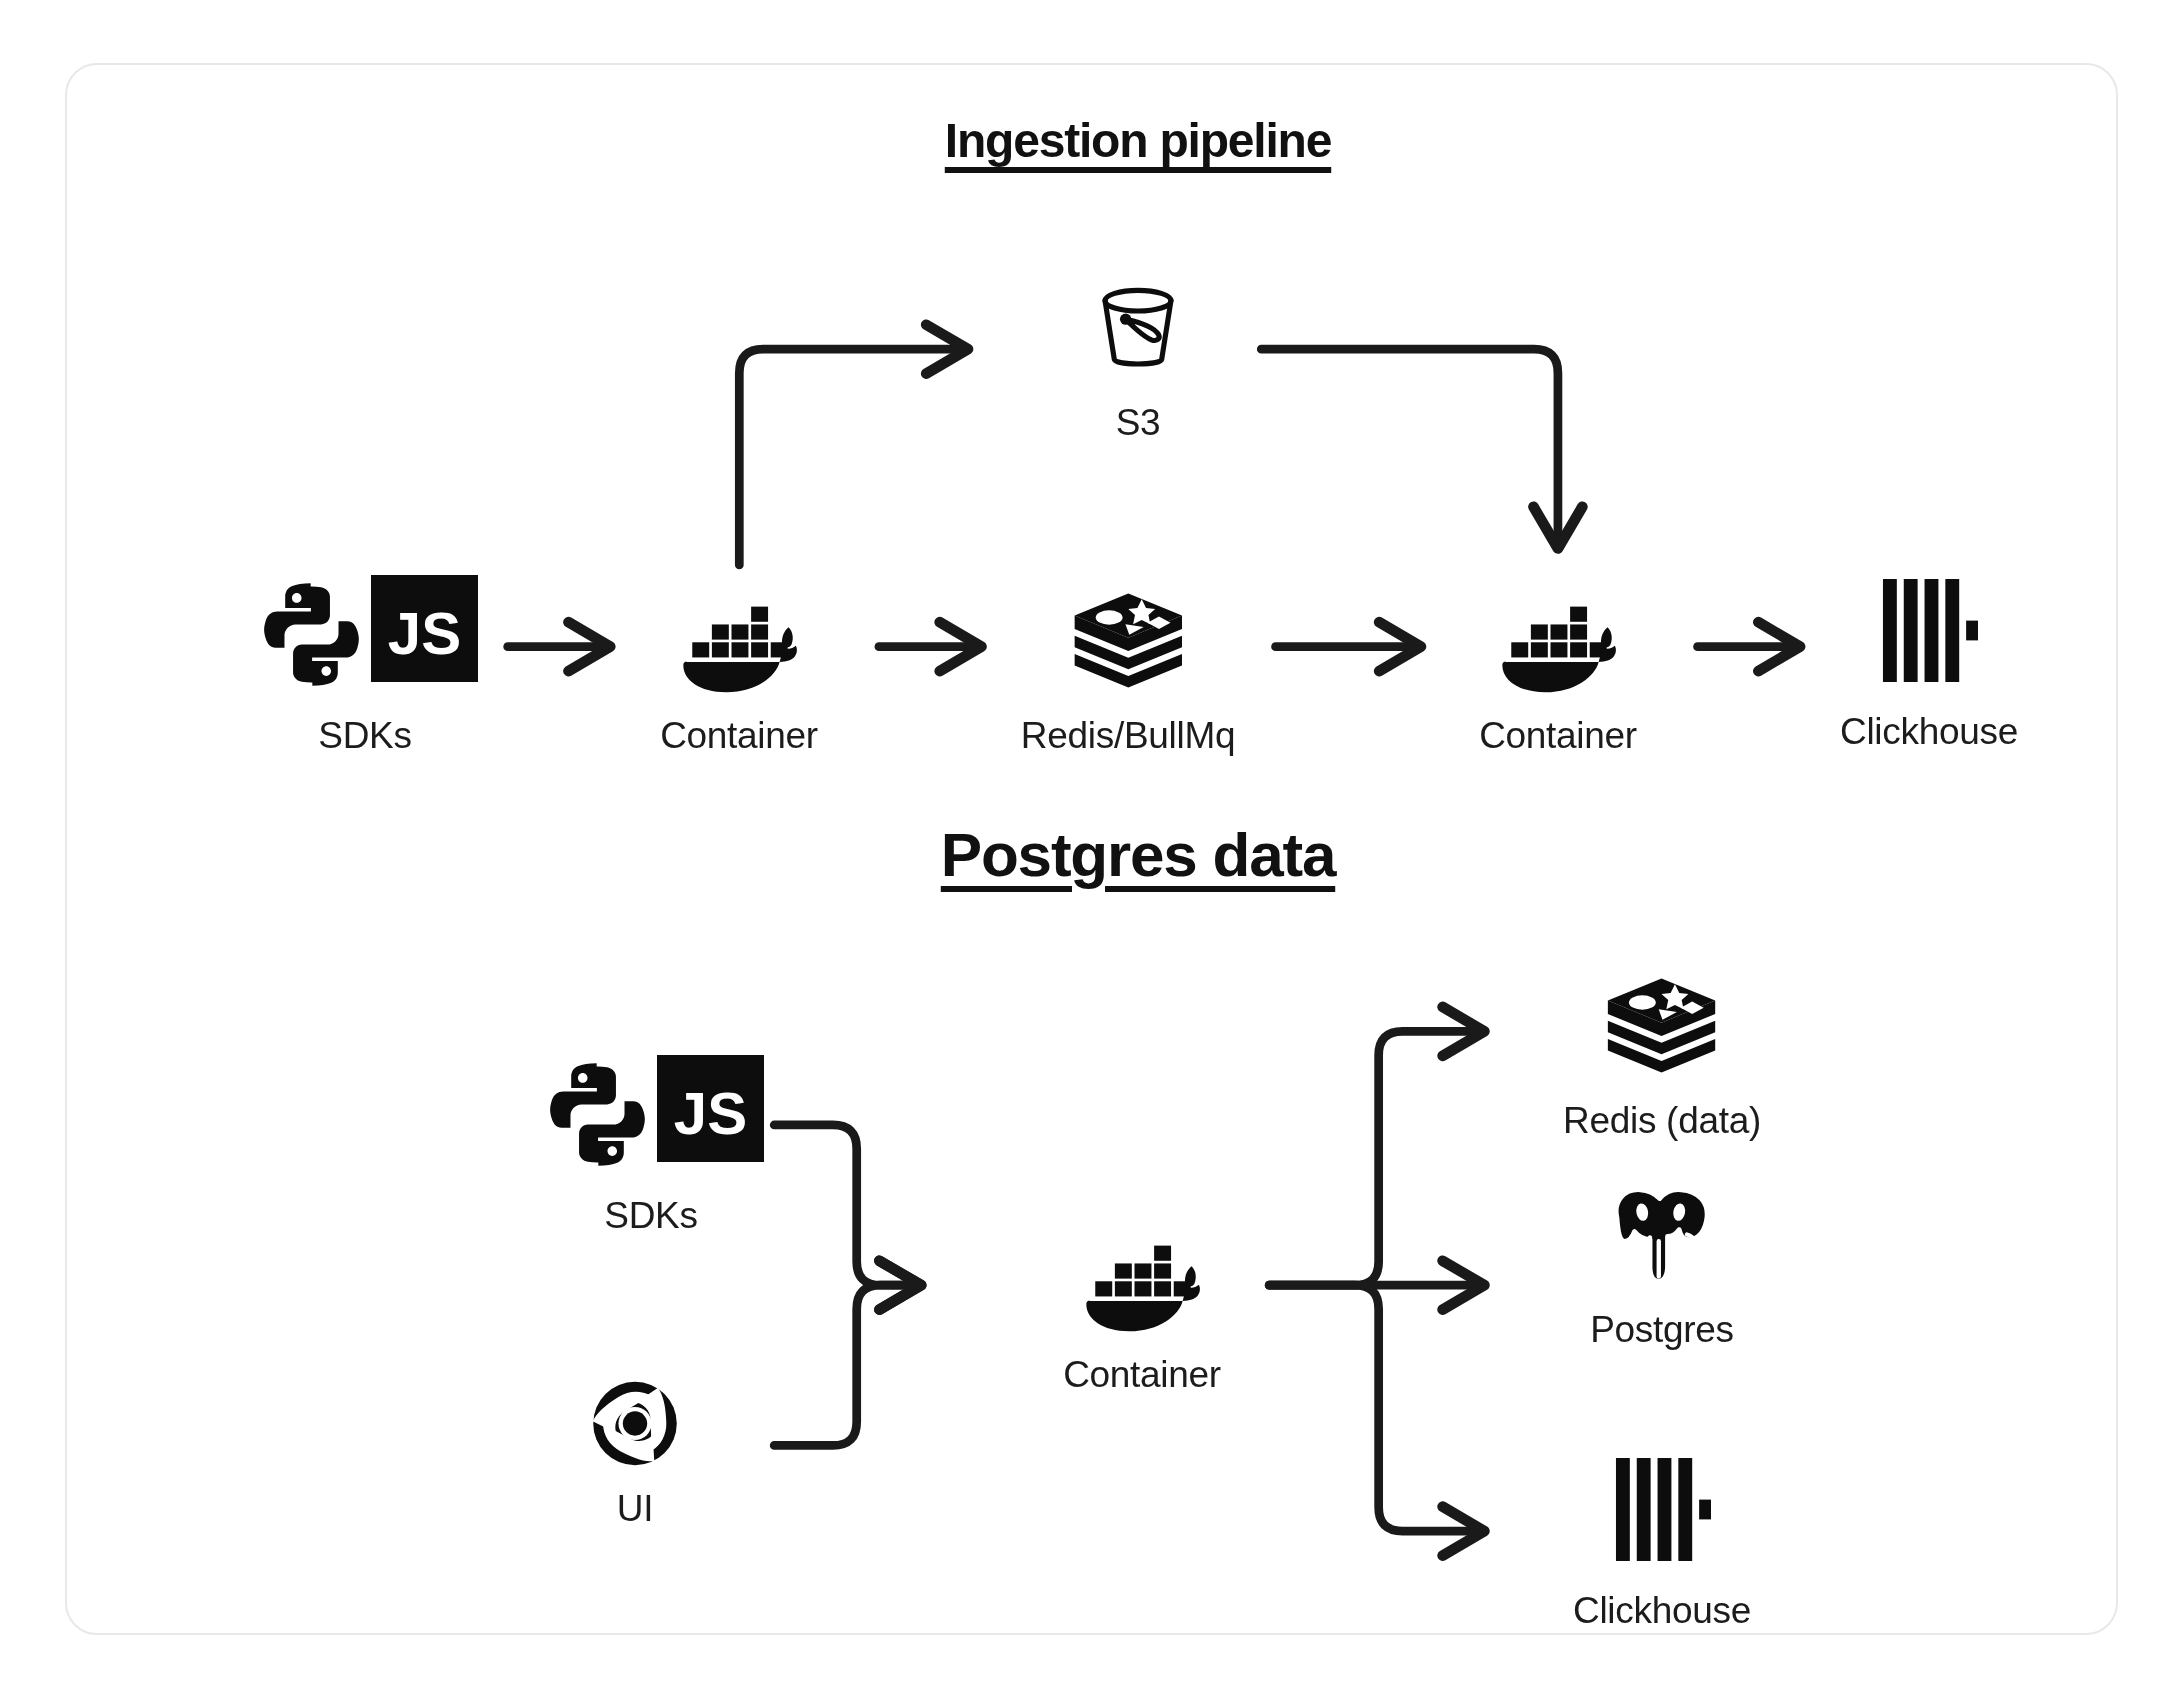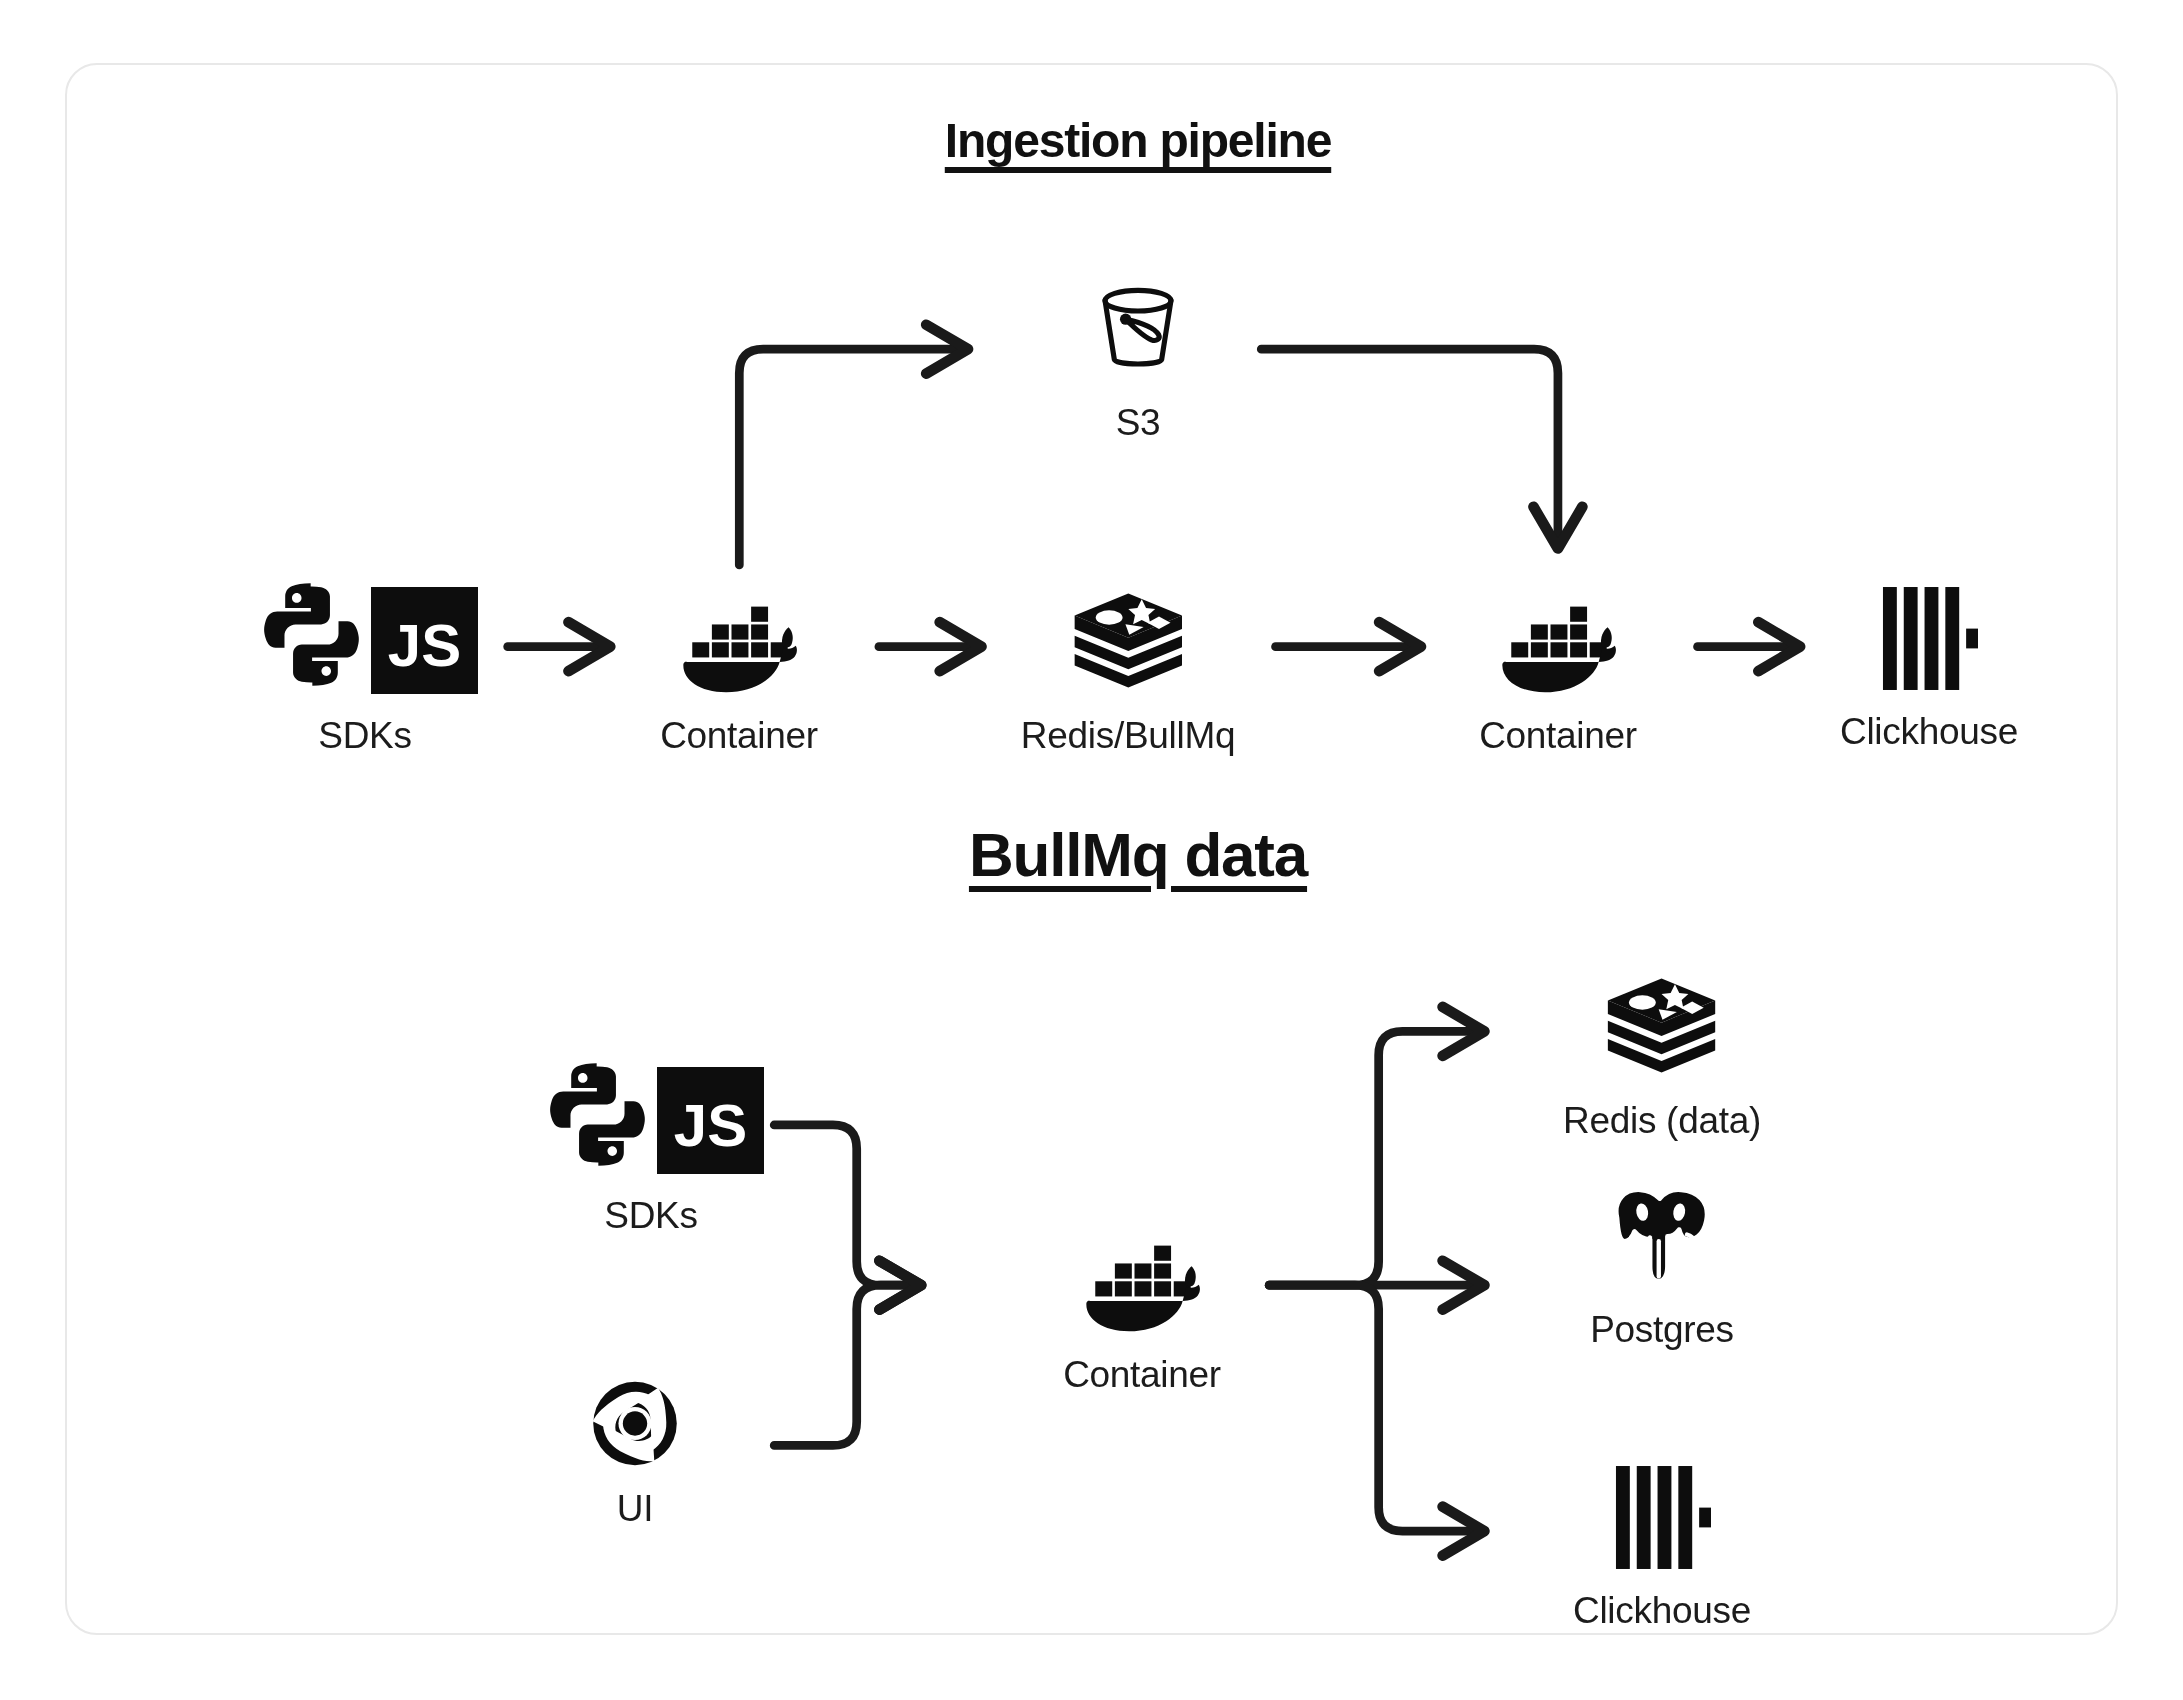--- a/index.html
+++ b/index.html
@@ -55,21 +55,21 @@
     font-size: 62px;
   }
   .node {
     position: absolute;
     transform: translateX(-50%);
     text-align: center;
     white-space: nowrap;
   }
   .node-icons {
     display: flex;
-    align-items: flex-end;
+    align-items: flex-start;
     justify-content: center;
     gap: 0px;
     height: 119px;
   }
   .node-label {
     font-size: 37px;
     color: #1c1c1c;
     letter-spacing: -0.3px;
     margin-top: 22px;
     line-height: 1.1;
@@ -100,21 +100,21 @@
     <path d="M 976 1822 L 1050 1822 Q 1080 1822 1080 1792 L 1080 1650 Q 1080 1620 1110 1620 L 1160 1620" marker-end="url(#ah)"></path>
 
     <path d="M 1600 1620 L 1708 1620 Q 1738 1620 1738 1590 L 1738 1330 Q 1738 1300 1768 1300 L 1870 1300" marker-end="url(#ah)"></path>
     <path d="M 1600 1620 L 1870 1620" marker-end="url(#ah)"></path>
     <path d="M 1600 1620 L 1708 1620 Q 1738 1620 1738 1650 L 1738 1900 Q 1738 1930 1768 1930 L 1870 1930" marker-end="url(#ah)"></path>
   </g>
 </svg>
 
 <div class="section-title" id="title-ingestion">Ingestion pipeline</div>
 
-<div class="section-title" id="title-reading">BullMq data</div>
+<div class="section-title" id="title-reading">Postgres data</div>
 
 <div class="node" style="left:365px; top:575px;">
   <div class="node-icons">
     <svg class="icon" width="119" height="119" viewBox="0 0 100 100">
       <path fill="#0d0d0d" d="M49.3 7c-6.6 0-12 .8-15.9 2.5-3.6 1.6-5.5 4.6-5.5 8.6v9.6h21.6v3H21.2c-4.3 0-8.1 2.6-9.6 7.6-1.8 5.7-1.9 9.3 0 15.3 1.4 4.4 3.9 7.6 8.2 7.6h7.5V50.7c0-4.9 4.2-9.2 9.3-9.2h21.5c4.1 0 7.4-3.4 7.4-7.6V18.1c0-4-3.4-7.1-7.4-7.8-2.5-.4-5.2-.6-7.9-.6-.3 0-.6 0-.9 0zM37.6 15.2c2.2 0 4 1.9 4 4.1 0 2.3-1.8 4.1-4 4.1-2.2 0-4-1.8-4-4.1 0-2.3 1.8-4.1 4-4.1z"></path>
       <path fill="#0d0d0d" d="M50.7 93c6.6 0 12-.8 15.9-2.5 3.6-1.6 5.5-4.6 5.5-8.6v-9.6H50.5v-3h28.3c4.3 0 8.1-2.6 9.6-7.6 1.8-5.7 1.9-9.3 0-15.3-1.4-4.4-3.9-7.6-8.2-7.6h-7.5v10.5c0 4.9-4.2 9.2-9.3 9.2H41.9c-4.1 0-7.4 3.4-7.4 7.6v15.8c0 4 3.4 7.1 7.4 7.8 2.5.4 5.2.6 7.9.6.3 0 .6 0 .9 0zm11.7-8.2c-2.2 0-4-1.9-4-4.1 0-2.3 1.8-4.1 4-4.1 2.2 0 4 1.8 4 4.1 0 2.3-1.8 4.1-4 4.1z"></path>
     </svg>
     <svg class="icon" width="107" height="107" viewBox="0 0 100 100">
       <rect x="0" y="0" width="100" height="100" fill="#0d0d0d"></rect>
       <text x="50" y="74" text-anchor="middle" fill="#ffffff" font-family="Liberation Sans, sans-serif" font-size="56" font-weight="bold">JS</text>

